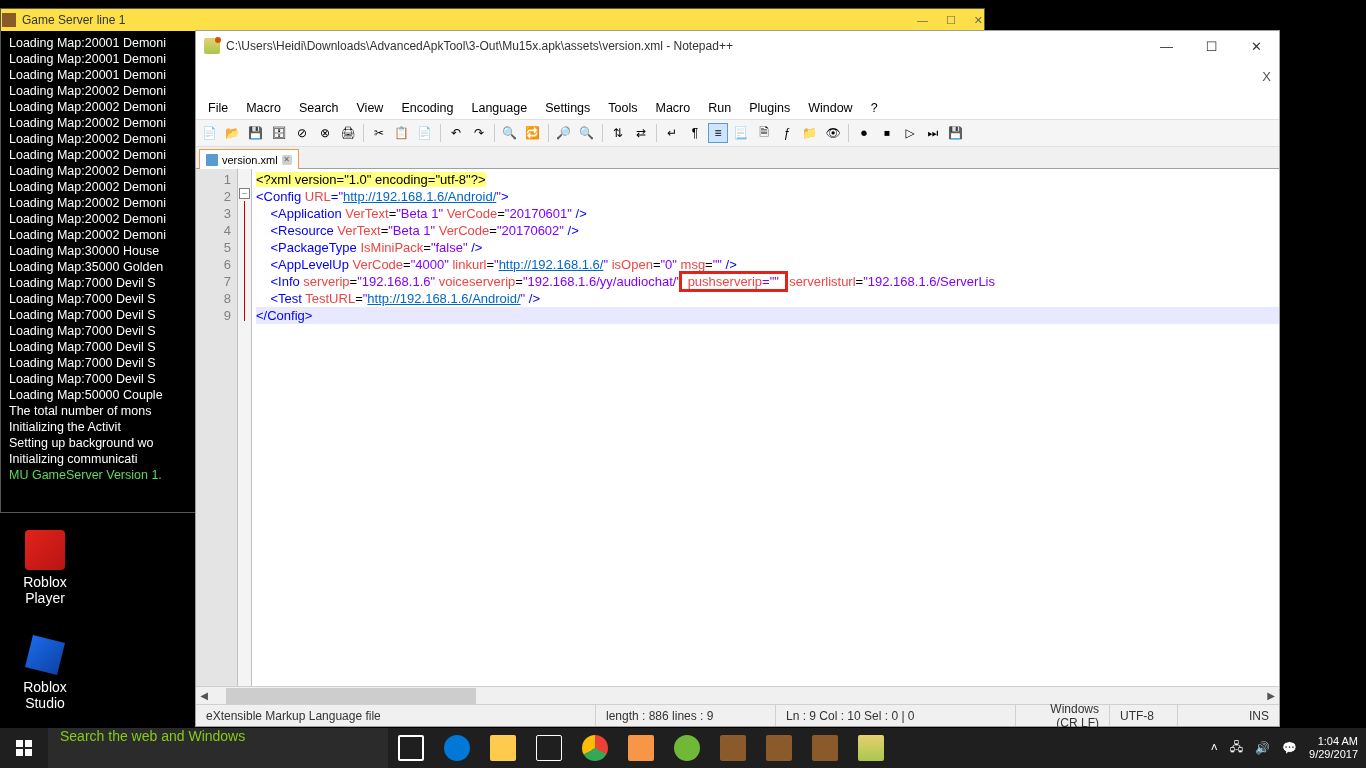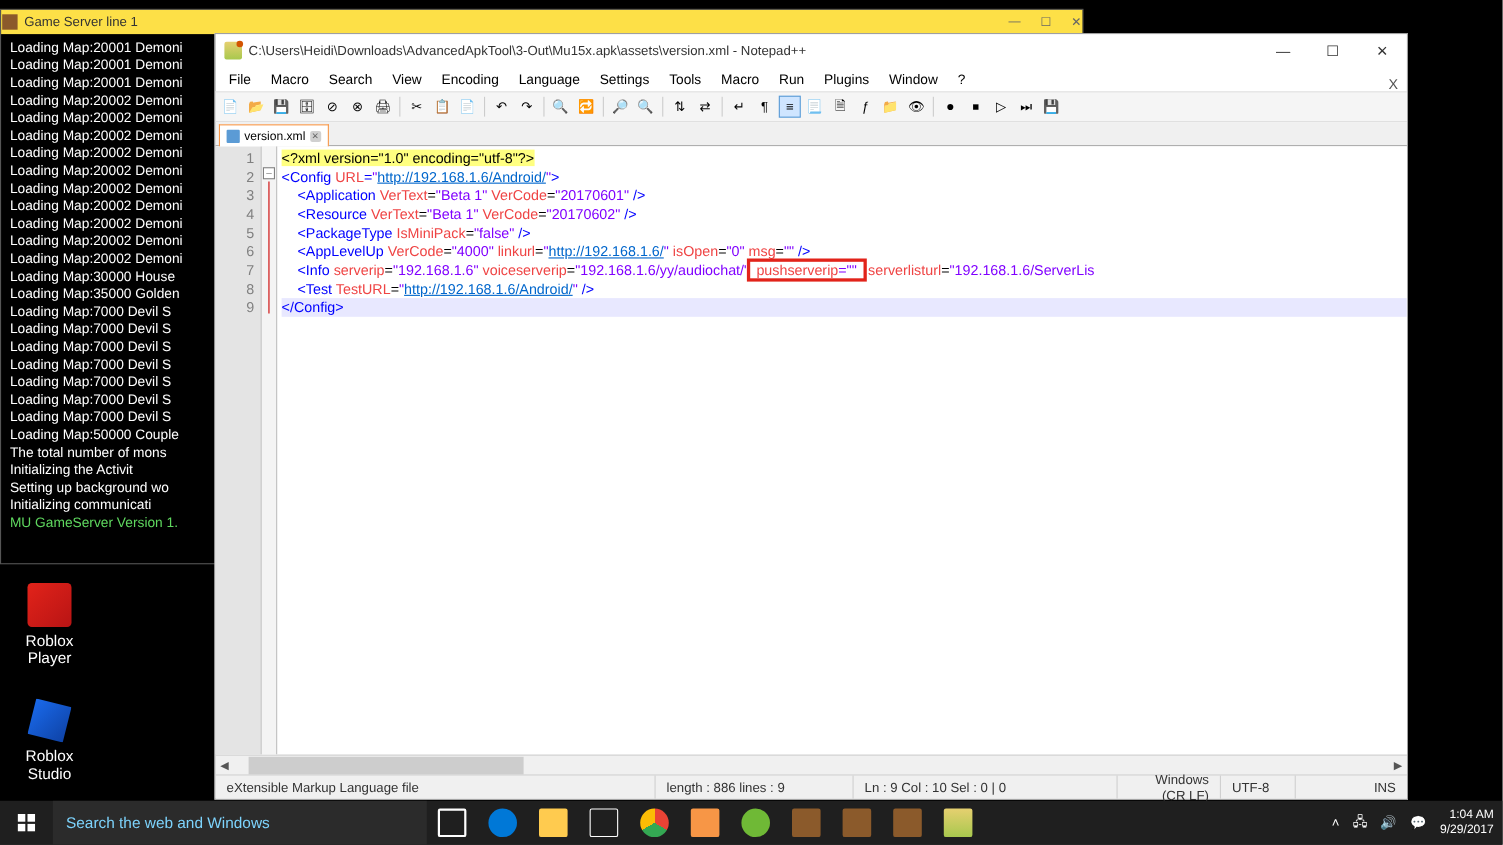--- a/index.html
+++ b/index.html
@@ -21,21 +21,21 @@
 
 
 .npp { position: absolute; left: 195px; top: 30px; width: 1085px; height: 697px; background: #fff; border: 1px solid #a0a0a0; display: flex; flex-direction: column; }
 .npp-title { height: 30px; display: flex; align-items: center; padding-left: 8px; font-size: 12px; color: #333; }
 .npp-title .nico { width: 16px; height: 16px; background: linear-gradient(#e6d070, #a8c84e); margin-right: 6px; border-radius: 2px; position: relative; }
 .npp-title .nico::after { content: ""; position: absolute; right: -1px; top: -1px; width: 6px; height: 6px; background: #d35400; border-radius: 50%; }
 .npp-title .wctl { margin-left: auto; display: flex; }
 .npp-title .wctl div { width: 45px; height: 28px; display: flex; align-items: center; justify-content: center; font-size: 13px; color: #333; }
 .npp-x2 { position: absolute; right: 8px; top: 38px; font-size: 13px; color: #555; }
 
-.npp-menu { height: 22px; display: flex; align-items: center; padding: 0 4px; font-size: 12.5px; gap: 2px; }
+.npp-menu { height: 22px; display: flex; align-items: center; padding: 0 4px; font-size: 12.5px; gap: 2px; margin-top: 36px; }
 .npp-menu span { padding: 2px 8px; }
 
 .npp-tb { height: 28px; border-top: 1px solid #e0e0e0; border-bottom: 1px solid #e0e0e0; background: #f5f5f5; display: flex; align-items: center; padding: 0 4px; gap: 3px; }
 .npp-tb .btn { width: 20px; height: 20px; display: flex; align-items: center; justify-content: center; font-size: 12px; border: 1px solid transparent; }
 .npp-tb .sep { width: 1px; height: 18px; background: #ccc; margin: 0 2px; }
 
 .npp-tabs { height: 22px; background: #f0f0f0; display: flex; align-items: flex-end; padding-left: 3px; border-bottom: 1px solid #a0a0a0; }
 .npp-tab { height: 20px; background: #fff; border: 1px solid #f79646; border-bottom: none; padding: 0 6px; display: flex; align-items: center; font-size: 11px; gap: 4px; position: relative; top: 1px; }
 .npp-tab .tico { width: 12px; height: 12px; background: #5b9bd5; border-radius: 1px; }
 .npp-tab .tx { width: 10px; height: 10px; background: #d0d0d0; border-radius: 2px; font-size: 8px; display: flex; align-items: center; justify-content: center; color: #666; }
@@ -65,21 +65,21 @@
 .npp-status .s1 { width: 400px; }
 .npp-status .s2 { width: 180px; }
 .npp-status .s3 { width: 240px; }
 .npp-status .s4 { width: 94px; }
 .npp-status .s5 { width: 68px; }
 .npp-status .s6 { flex: 1; justify-content: flex-end; border: none; }
 
 
 .taskbar { position: absolute; left: 0; bottom: 0; width: 100%; height: 40px; background: #1f1f1f; display: flex; align-items: center; }
 .taskbar .start { width: 48px; height: 40px; display: flex; align-items: center; justify-content: center; color: #fff; font-size: 16px; }
-.taskbar .search { width: 340px; height: 40px; background: #2b2b2b; display: flex; align-items: center; padding: 0 12px; color: #7dd3fc; font-size: 14px; }
+.taskbar .search { width: 340px; height: 40px; background: #2b2b2b; display: flex; align-items: flex-start; padding: 0 12px; color: #84cc16; font-size: 14px; }
 .taskbar .tbicon { width: 46px; height: 40px; display: flex; align-items: center; justify-content: center; }
 .taskbar .tbicon .pic { width: 26px; height: 26px; border-radius: 2px; }
 .taskbar .tray { margin-left: auto; display: flex; align-items: center; color: #fff; padding-right: 8px; gap: 12px; font-size: 12px; }
 .taskbar .clock { text-align: right; font-size: 11px; line-height: 13px; }
 
 svg.winlogo { width: 16px; height: 16px; }
 </style>
 </head>
 <body>
 

